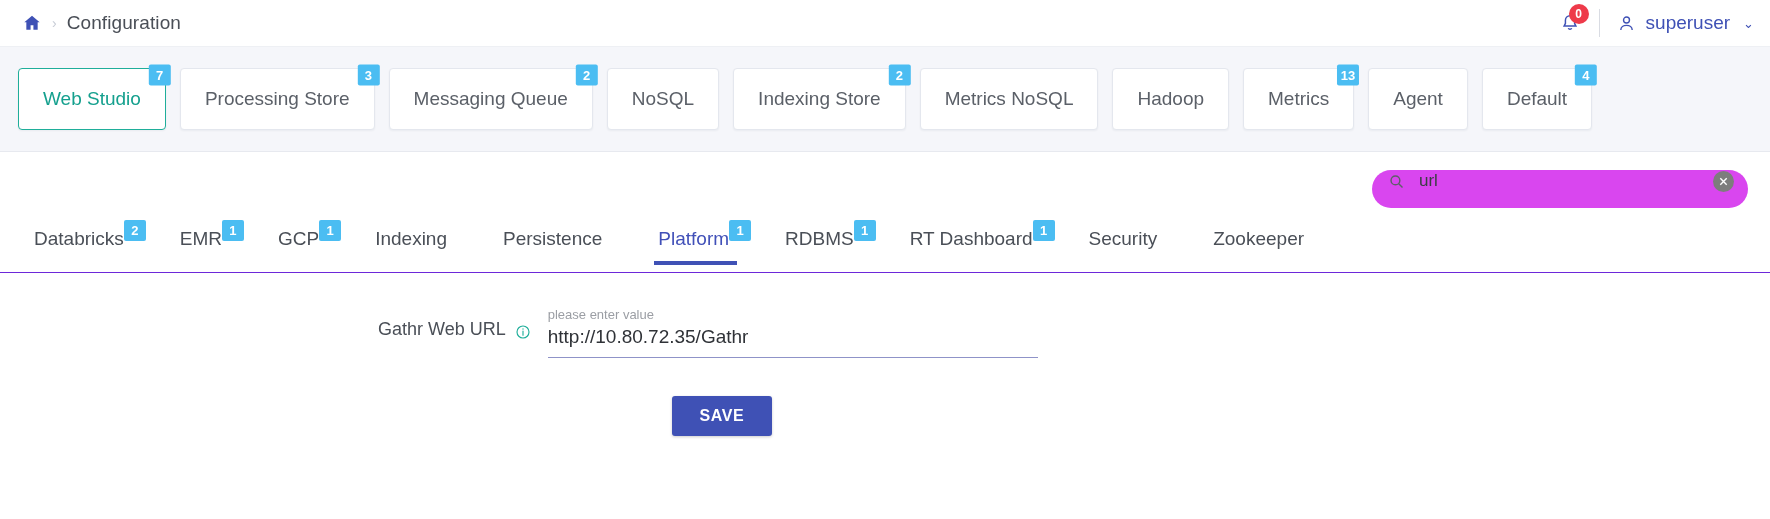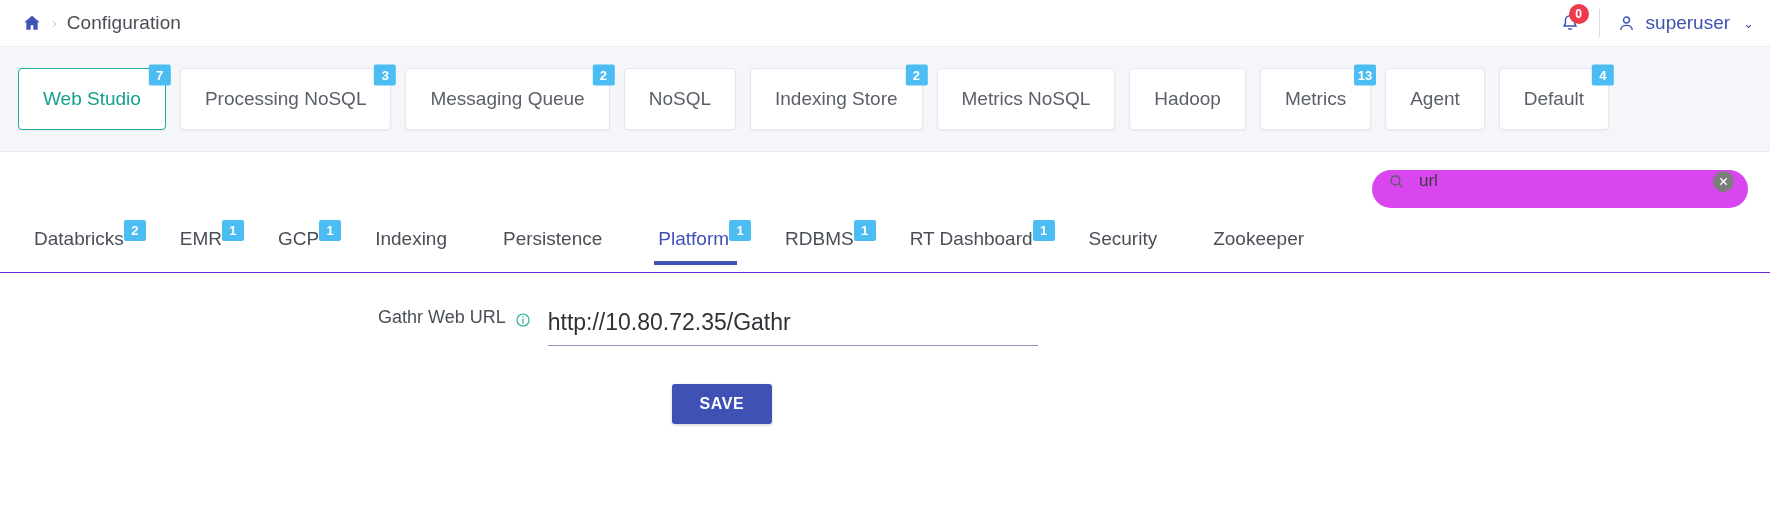--- a/index.html
+++ b/index.html
@@ -217,21 +217,21 @@
     font-size: 13px;
     color: #9b9ea4;
     margin-bottom: 4px;
   }
   .field-input {
     border: none;
     border-bottom: 1px solid #8f93c8;
     outline: none;
     background: transparent;
     font-family: "Liberation Sans", sans-serif;
-    font-size: 23px;
+    font-size: 19px;
     color: #2f3237;
     padding: 0 0 9px 0;
     width: 100%;
   }
 
   .save-row {
     display: flex;
     padding-left: 672px;
     margin-top: 38px;
   }
@@ -283,21 +283,21 @@
     </div>
   </div>
 </div>
 
 <div class="tabstrip" id="cat-strip">
     <div class="cat-tab active">
       <span>Web Studio</span>
       <span class="cat-badge">7</span>
     </div>
     <div class="cat-tab">
-      <span>Processing NoSQL</span>
+      <span>Processing Store</span>
       <span class="cat-badge">3</span>
     </div>
     <div class="cat-tab">
       <span>Messaging Queue</span>
       <span class="cat-badge">2</span>
     </div>
     <div class="cat-tab">
       <span>NoSQL</span>
     </div>
     <div class="cat-tab">
@@ -361,20 +361,21 @@
         <span>Gathr Web URL</span>
         <span class="info-icon">
           <svg width="16" height="16" viewBox="0 0 24 24" fill="none" stroke="#1fae9a" stroke-width="1.7">
             <circle cx="12" cy="12" r="9"></circle>
             <path d="M12 10.5v6.2" stroke-linecap="round"></path>
             <circle cx="12" cy="7.6" r="1.05" fill="#1fae9a" stroke="none"></circle>
           </svg>
         </span>
       </div>
       <div class="field-input-wrap">
+        <span class="field-hint">please enter value</span>
         <input class="field-input" type="text" value="http://10.80.72.35/Gathr" style="">
       </div>
     </div>
 
     <div class="save-row">
       <button class="save-btn">SAVE</button>
     </div>
   </div>
 </div>
 

